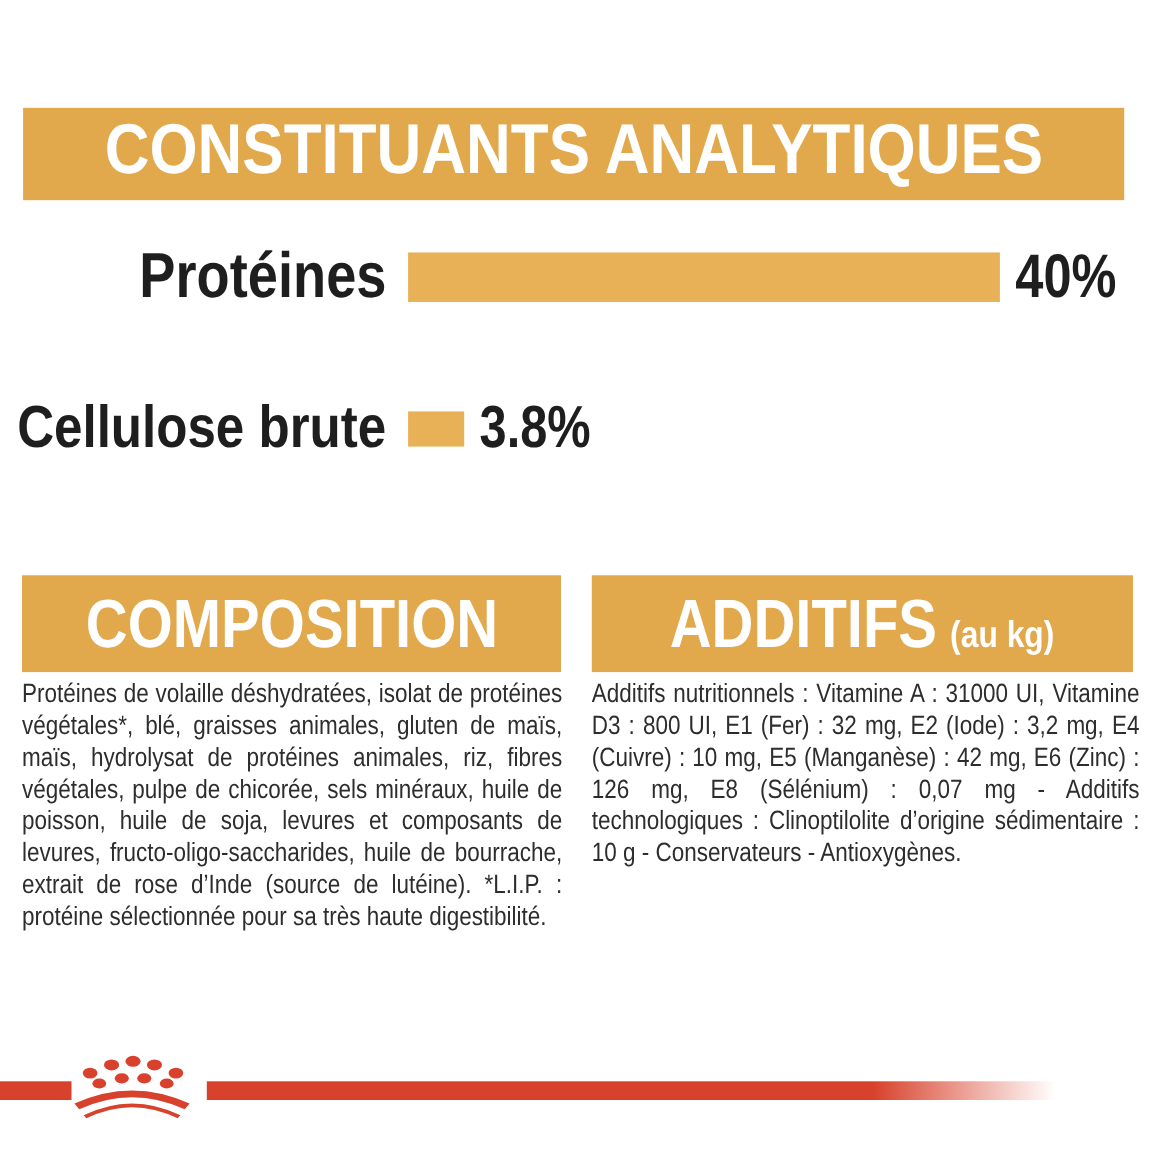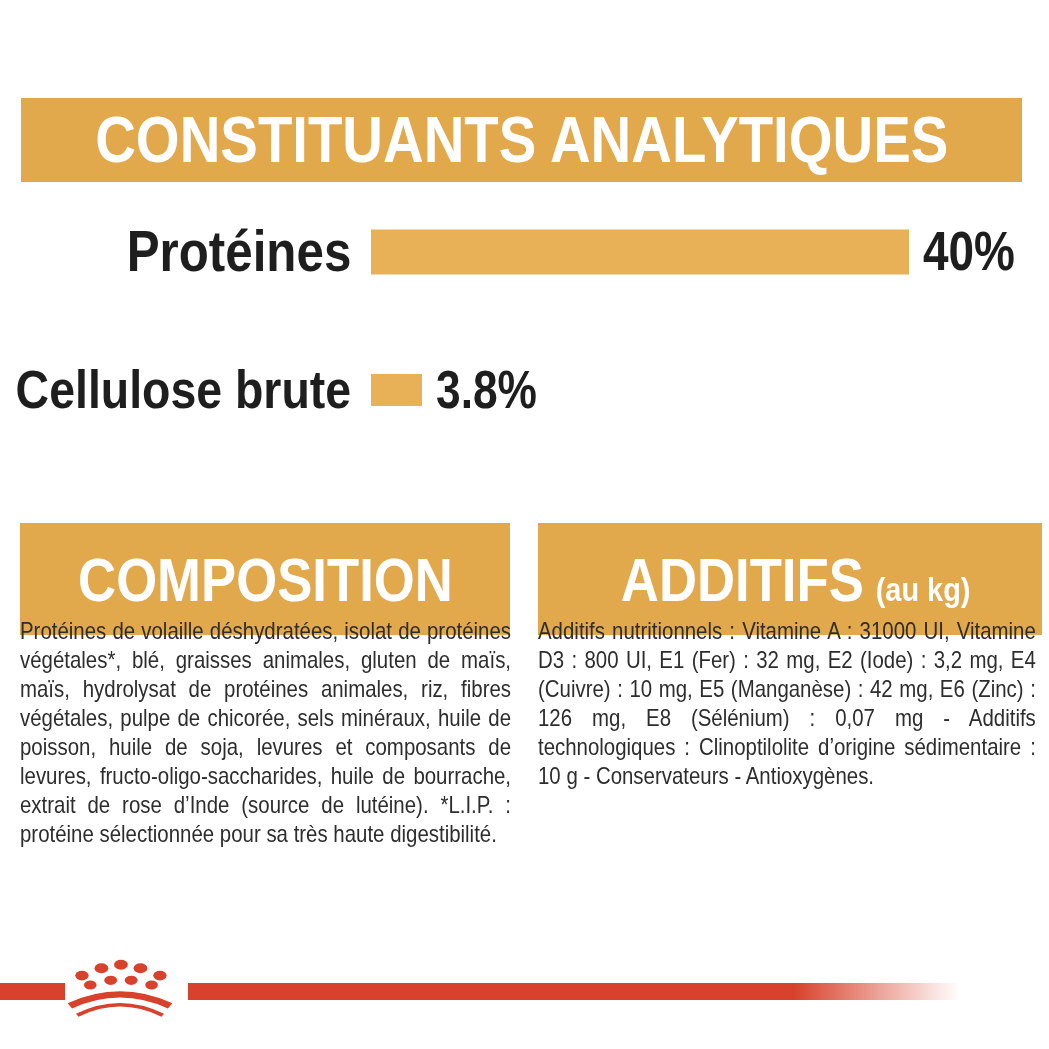--- a/index.html
+++ b/index.html
@@ -8,21 +8,21 @@
     background:#ffffff;
     font-family:"Liberation Sans", sans-serif;
     position:relative;
     overflow:hidden;
   }
   .page { position:absolute; inset:0; background:#fff; }
 
   
   .band {
     position:absolute; left:21px; top:98px; width:1001px; height:84px;
-    background:var(--tan); display:flex; align-items:center; justify-content:center;
+    background:var(--tan); display:flex; align-items:flex-start; justify-content:center;
   }
   .band .band-title {
     color:#fff; font-weight:bold; font-size:64px; white-space:nowrap;
     transform:scaleX(0.88); transform-origin:center center; letter-spacing:0px;
   }
 
   
   .chart { position:absolute; left:0; top:0; width:892px; height:440px; }
   .crow { position:absolute; left:0; width:1049px; }
   .clabel {
@@ -33,25 +33,25 @@
     position:absolute; left:371px; top:50%; transform:translateY(-50%);
     background:var(--bar);
   }
   .cval {
     position:absolute; top:50%; white-space:nowrap;
     font-weight:bold; color:var(--ink); transform-origin:left center;
   }
 
   
   .box {
-    position:absolute; top:523px; height:112px; background:var(--tan);
+    position:absolute; top:523px; height:88px; background:var(--tan);
     display:flex; align-items:center; justify-content:center;
   }
   .box-comp { left:20px; width:490px; }
-  .box-addi { left:538px; width:492px;padding-left:12px; }
+  .box-addi { left:538px; width:492px; }
   .box-inner {
     display:flex; align-items:baseline; white-space:nowrap;
     transform:scaleX(0.85); transform-origin:center center;
   }
   .box-title { color:#fff; font-weight:bold; font-size:62px; }
   .box-suffix { color:#fff; font-weight:bold; font-size:34px; margin-left:14px; }
 
   
   .body-text {
     position:absolute; top:616px; margin:0;

